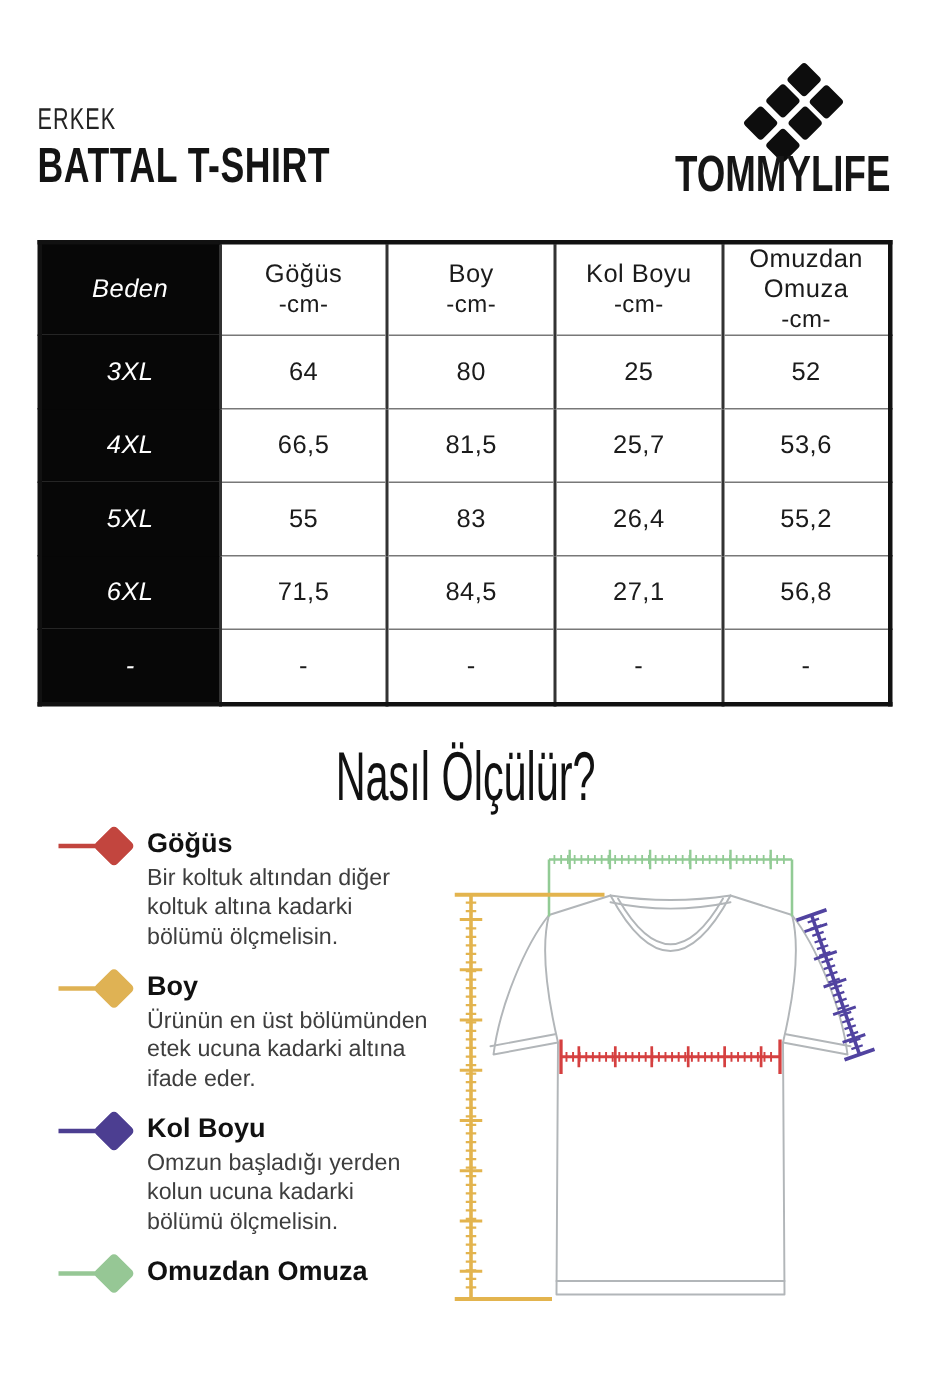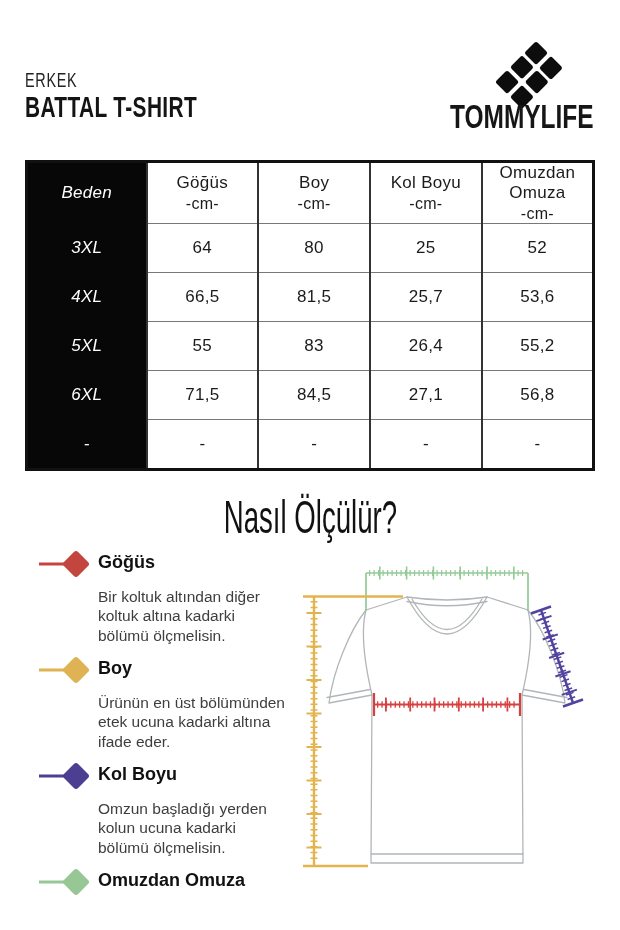--- a/index.html
+++ b/index.html
@@ -5,21 +5,21 @@
   html,body{margin:0;padding:0;}
   body{
     width:620px;height:930px;background:#ffffff;position:relative;overflow:hidden;
     font-family:"Liberation Sans", sans-serif;color:#161616;
   }
   .abs{position:absolute;}
   
   .brand-left{left:25px;top:70px;}
   .condensed{display:inline-block;transform:scaleX(0.72);transform-origin:left center;white-space:nowrap;}
   .category{font-size:20px;font-weight:500;letter-spacing:1px;color:#232323;line-height:1.05;}
-  .product{font-size:29px;font-weight:700;letter-spacing:0.5px;color:#141414;line-height:1.1;margin-top:1px;}
+  .product{font-size:33px;font-weight:700;letter-spacing:0.5px;color:#141414;line-height:1.1;margin-top:1px;}
   .logo-wrap{left:500px;top:56px;width:58px;height:38px;transform:rotate(-45deg);}
   .logo-grid{display:grid;grid-template-columns:repeat(3,17px);grid-auto-rows:17px;gap:3.5px;}
   .logo-grid i{display:block;background:#0d0d0d;border-radius:2.5px;}
   .brand-name{left:422px;top:99px;width:200px;text-align:center;font-size:34px;font-weight:700;line-height:1;}
   .brand-name .condensed{transform-origin:center;}
   
   table.size-table{
     left:25px;top:160px;width:570px;position:absolute;
     border-collapse:collapse;border:3px solid #111;table-layout:fixed;
   }
@@ -39,21 +39,21 @@
   .hdr-name{display:block;padding:0 6px;}
   .hdr-unit{display:block;font-size:16px;}
   
   .section-title{left:0;top:492px;width:620px;text-align:center;font-size:46px;font-weight:400;color:#111;line-height:1.1;}
   .section-title .condensed{transform:scaleX(0.6);transform-origin:center;}
   .legend{left:38px;top:552px;width:250px;display:flex;flex-direction:column;gap:13px;}
   .legend-item{display:flex;align-items:flex-start;}
   .legend-icon{flex:0 0 56px;margin-top:-3px;}
   .legend-text{margin-left:4px;}
   .legend-name{font-size:18px;font-weight:700;color:#111;line-height:1.2;}
-  .legend-desc{font-size:15.5px;color:#3e3e3e;line-height:19.5px;margin-top:13px;max-width:212px;}
+  .legend-desc{font-size:15.5px;color:#3e3e3e;line-height:19.5px;margin-top:2px;max-width:212px;}
   
   .diagram{left:303px;top:553px;}
 </style>
 </head>
 <body>
 
 <div class="abs brand-left">
   <div class="category"><span class="condensed">ERKEK</span></div>
   <div class="product"><span class="condensed">BATTAL T-SHIRT</span></div>
 </div>

